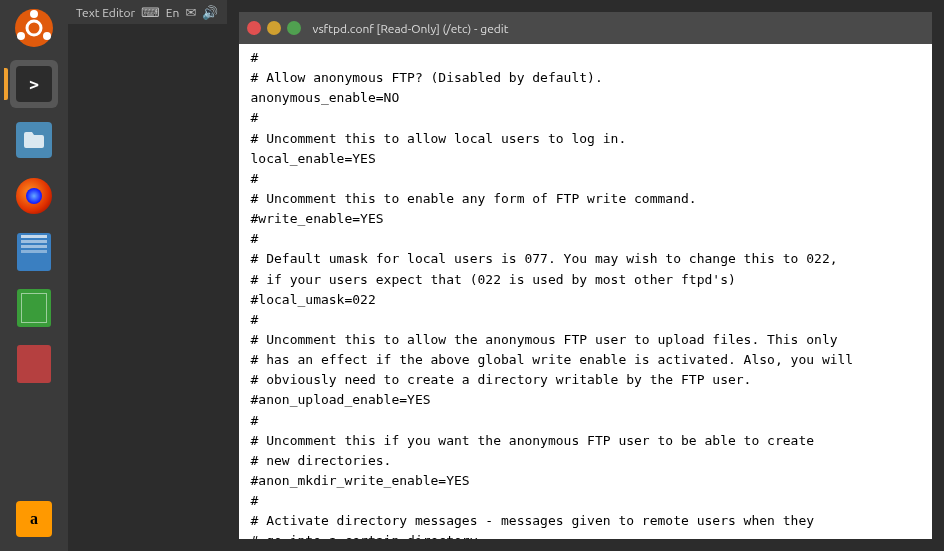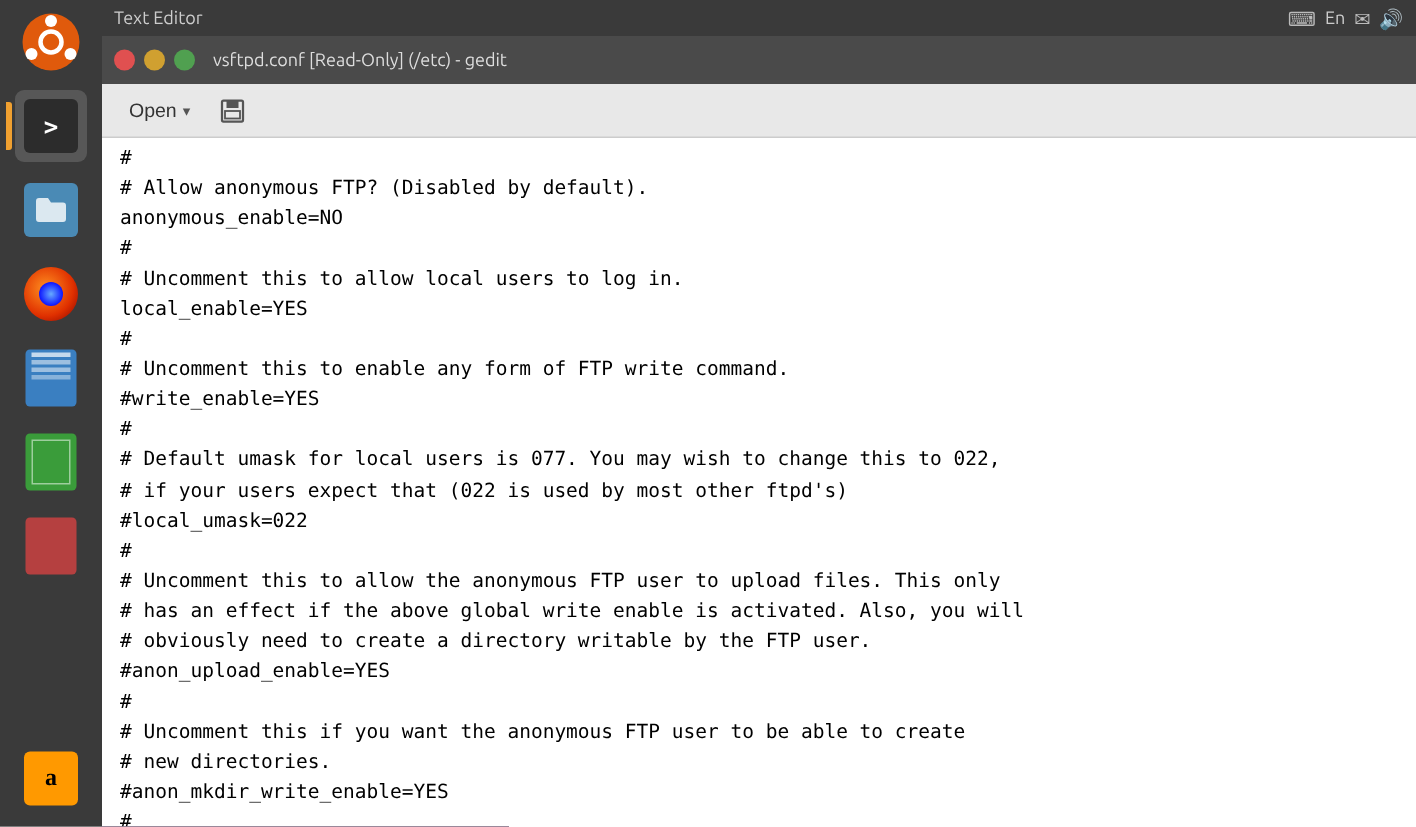--- a/index.html
+++ b/index.html
@@ -46,43 +46,43 @@
       width: 4px;
       height: 32px;
       background: #f0a030;
       border-radius: 0 2px 2px 0;
     }
 
     
     .main {
       flex: 1;
       display: flex;
-      flex-direction: column;
+      flex-direction: row;
       background: #2c2c2c;
     }
 
     
     .topbar {
       height: 24px;
       background: #3a3a3a;
       display: flex;
       align-items: center;
       justify-content: flex-end;
       padding: 0 8px;
       gap: 6px;
       flex-shrink: 0;
     }
 
     
     .window {
       flex: 1;
       display: flex;
       flex-direction: column;
-      background: #701a75;
-      margin: 0;
+      background: #d946ef;
+      margin: 12px;
     }
 
     
     .titlebar {
       height: 32px;
       background: #4a4a4a;
       display: flex;
       align-items: center;
       padding: 0 8px;
       gap: 6px;
@@ -308,33 +308,20 @@
 
   <div class="window">
 
     <div class="titlebar">
       <button class="window-btn btn-close"></button>
       <button class="window-btn btn-minimize"></button>
       <button class="window-btn btn-maximize"></button>
       <span class="titlebar-title">vsftpd.conf [Read-Only] (/etc) - gedit</span>
     </div>
 
-    <div class="toolbar">
-      <button class="toolbar-btn">
-        <span>Open</span>
-        <span class="chevron-down">▾</span>
-      </button>
-      <button class="save-icon-btn">
-        <svg width="18" height="18" viewBox="0 0 18 18">
-          <rect x="2" y="2" width="14" height="14" rx="1" fill="none" stroke="#555" stroke-width="1.5"></rect>
-          <rect x="5" y="2" width="8" height="5" fill="#555"></rect>
-          <rect x="4" y="9" width="10" height="5" fill="none" stroke="#555" stroke-width="1.2"></rect>
-        </svg>
-      </button>
-    </div>
 
     <div class="editor">
       <div class="editor-content" id="editor-lines">#
 # Allow anonymous FTP? (Disabled by default).
 anonymous_enable=NO
 #
 # Uncomment this to allow local users to log in.
 local_enable=YES
 #
 # Uncomment this to enable any form of FTP write command.

